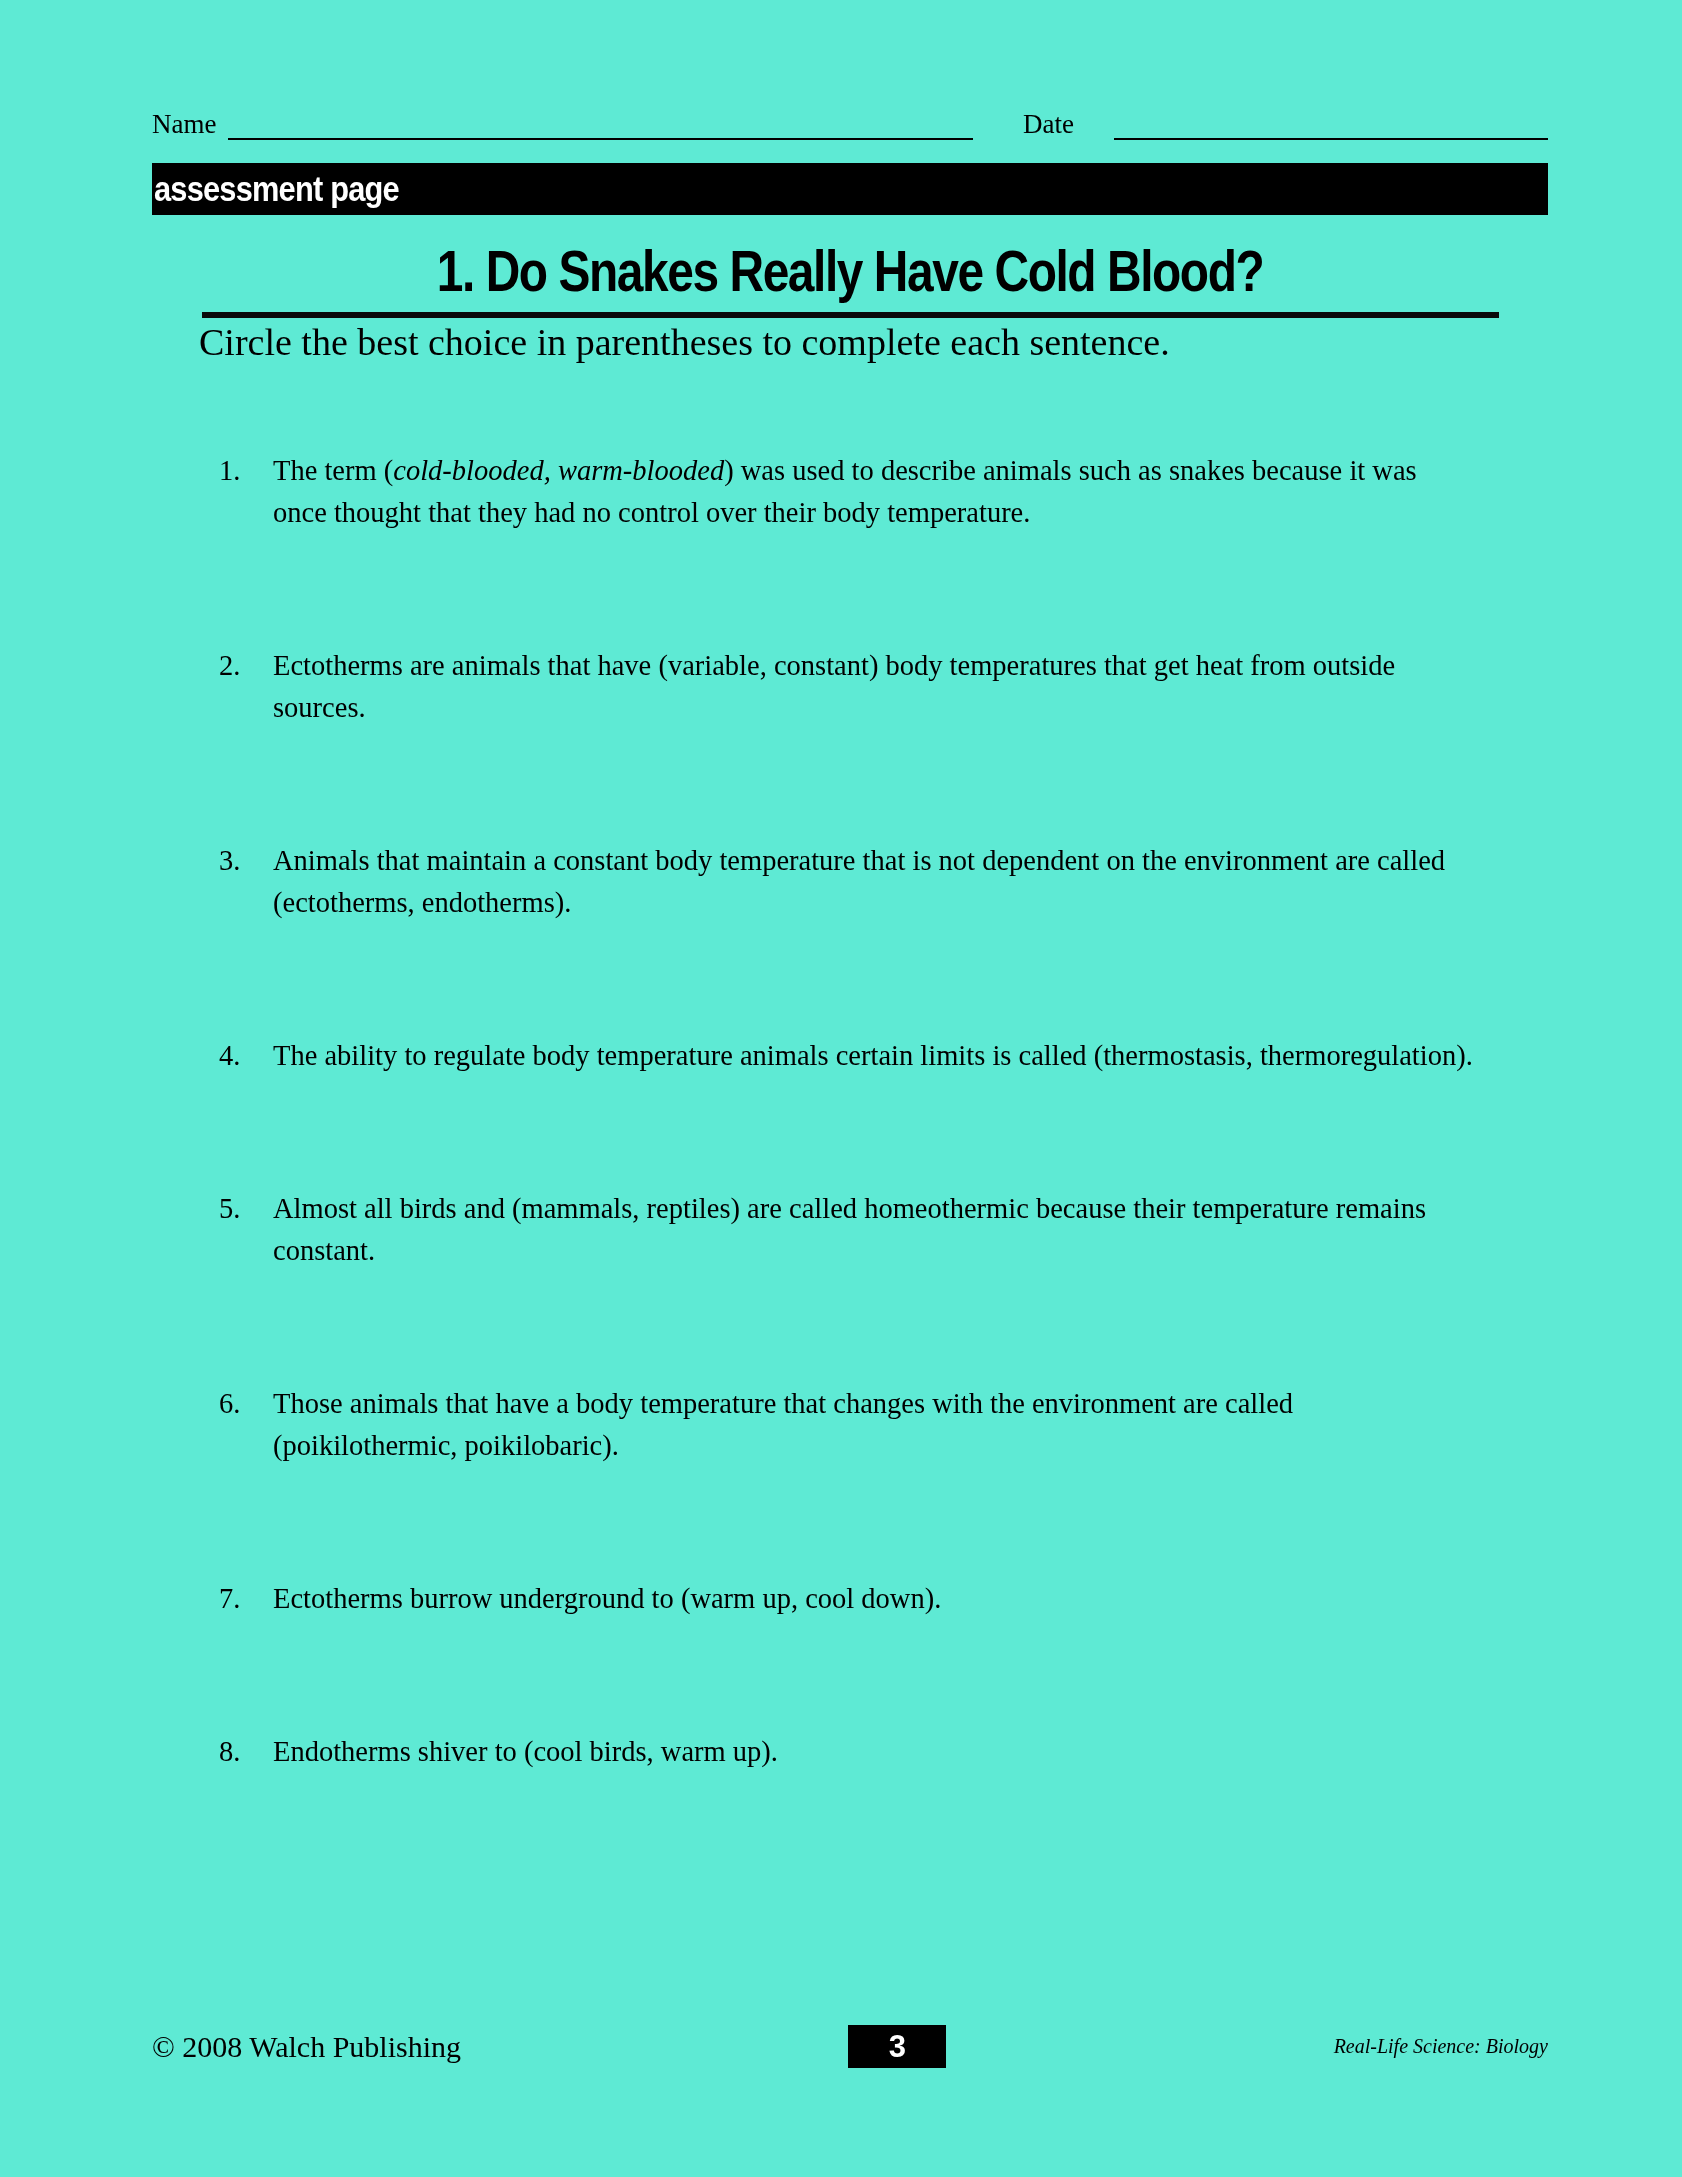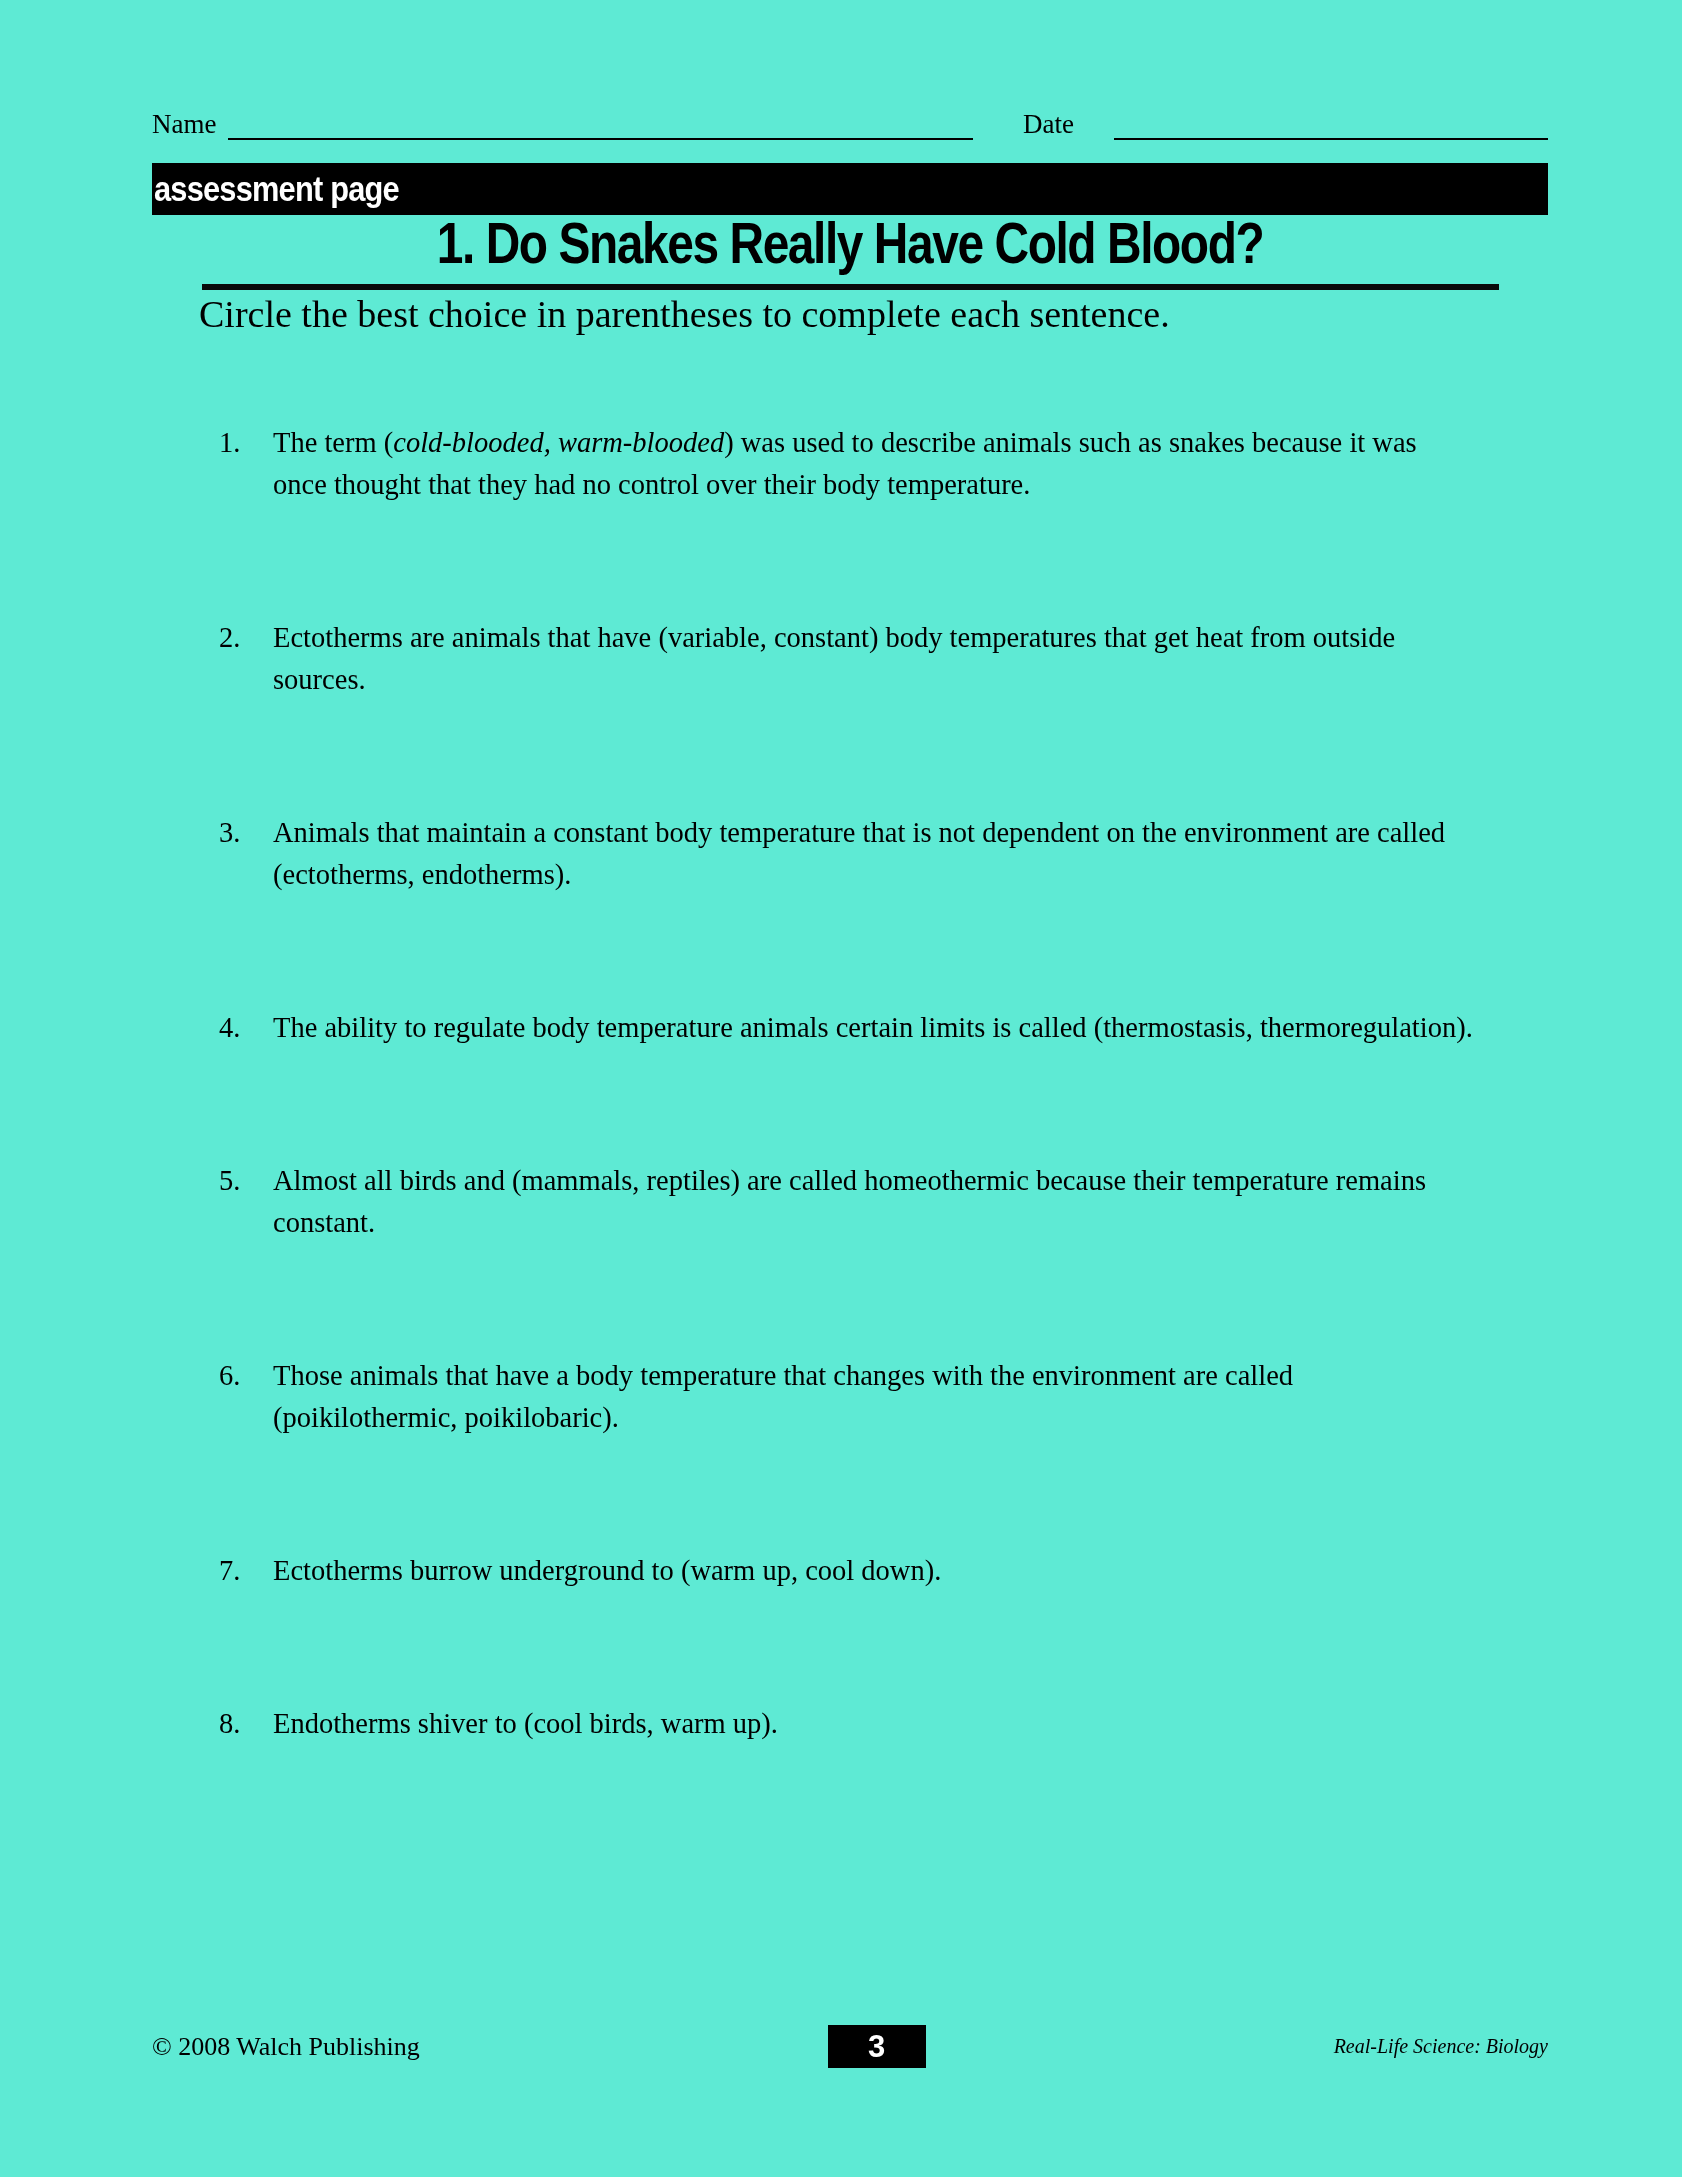--- a/index.html
+++ b/index.html
@@ -51,21 +51,21 @@
     font-family: "Liberation Sans", sans-serif;
     font-weight: bold;
     font-size: 35px;
     letter-spacing: -0.9px;
     transform: scaleX(0.88);
     transform-origin: left center;
     white-space: nowrap;
   }
 
   
-  .title-wrap { text-align: center; }
+  .title-wrap { margin-top: 28px; text-align: center; }
   .title {
     display: block;
     font-family: "Liberation Sans", sans-serif;
     font-weight: bold;
     font-size: 57px;
     line-height: 1.0;
     letter-spacing: -1.7px;
     transform: scaleX(0.84);
     transform-origin: center;
     white-space: nowrap;
@@ -104,21 +104,21 @@
   
   .footer {
     position: absolute;
     top: 2025px;
     left: 152px;
     right: 135px;
     display: flex;
     align-items: center;
     justify-content: space-between;
   }
-  .footer-copyright { font-size: 26px; }
+  .footer-copyright { font-size: 30px; }
   .footer-series { font-size: 20px; font-style: italic; }
   .page-number-box {
     width: 98px;
     height: 43px;
     background: #000000;
     color: #ffffff;
     display: flex;
     align-items: center;
     justify-content: center;
     font-family: "Liberation Sans", sans-serif;

